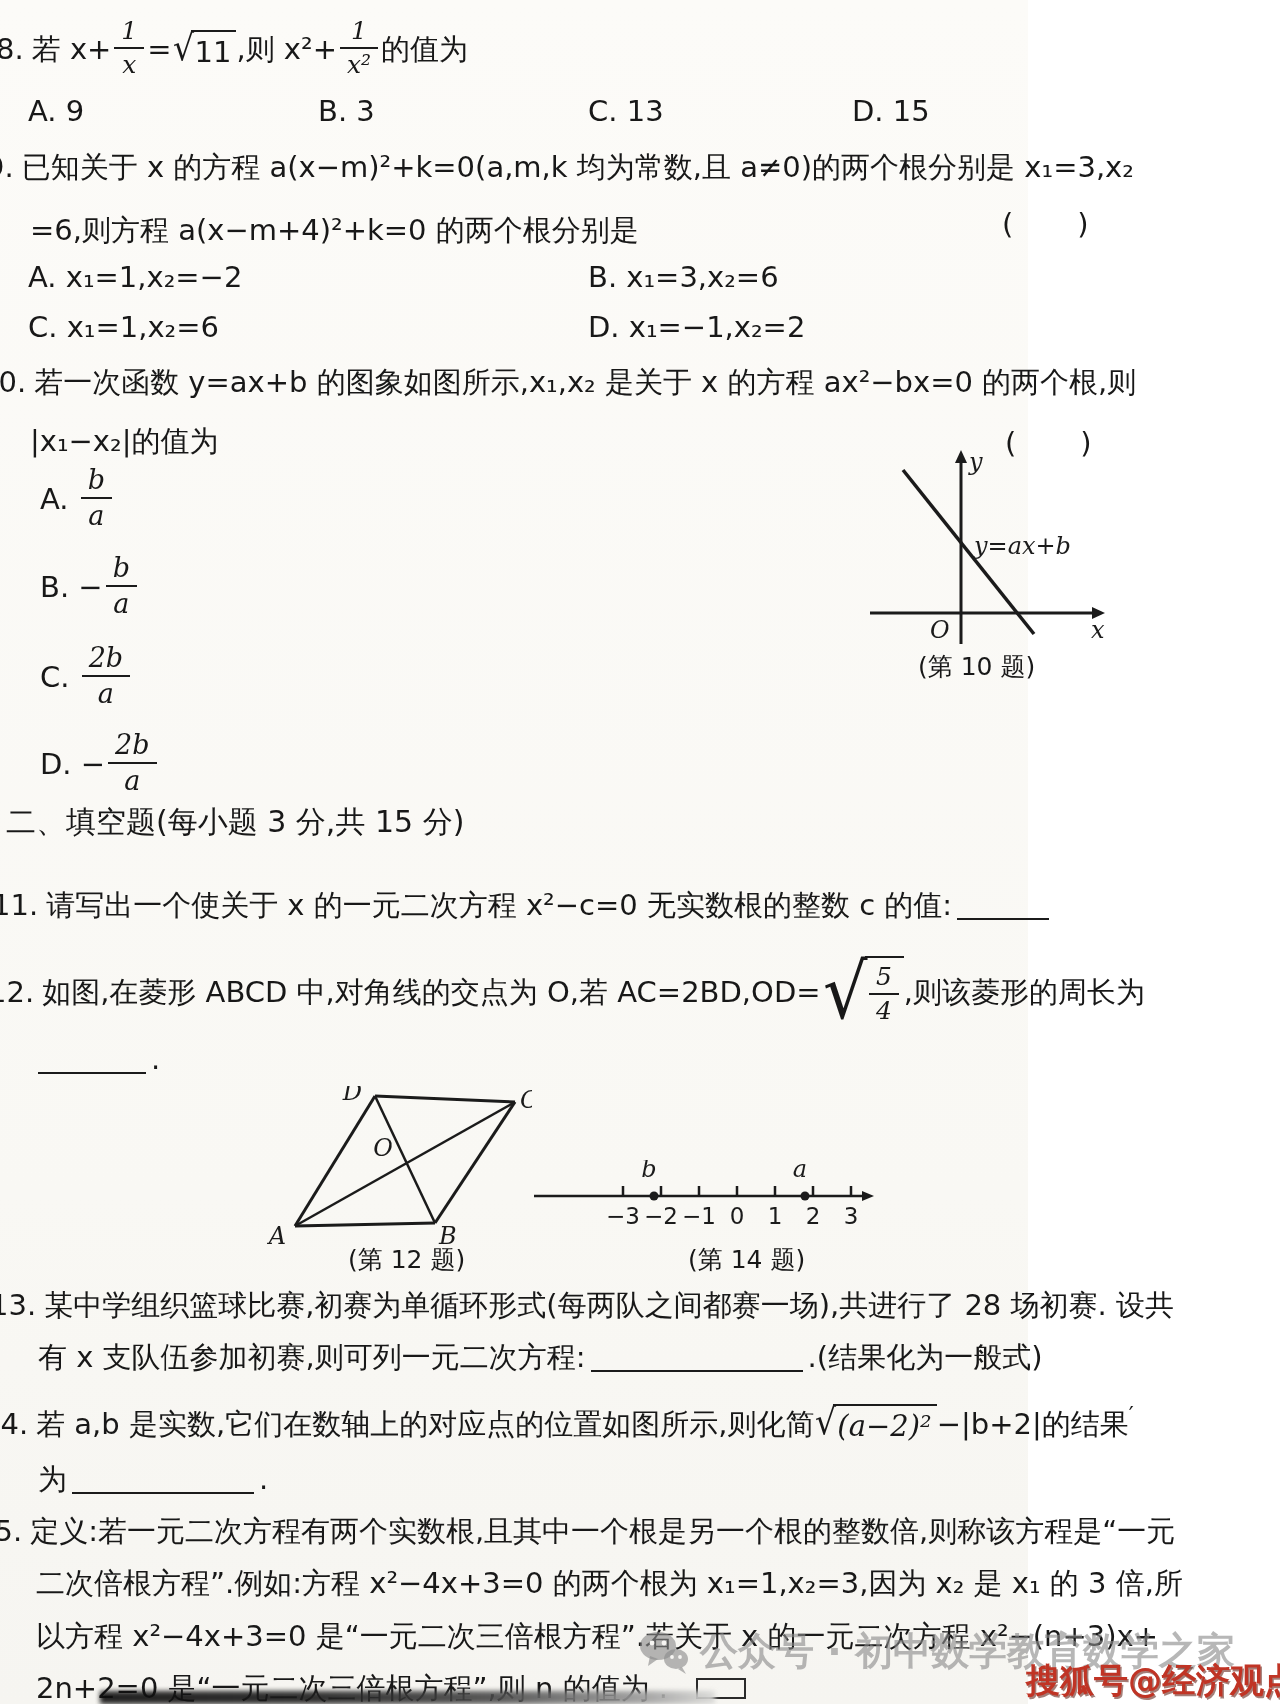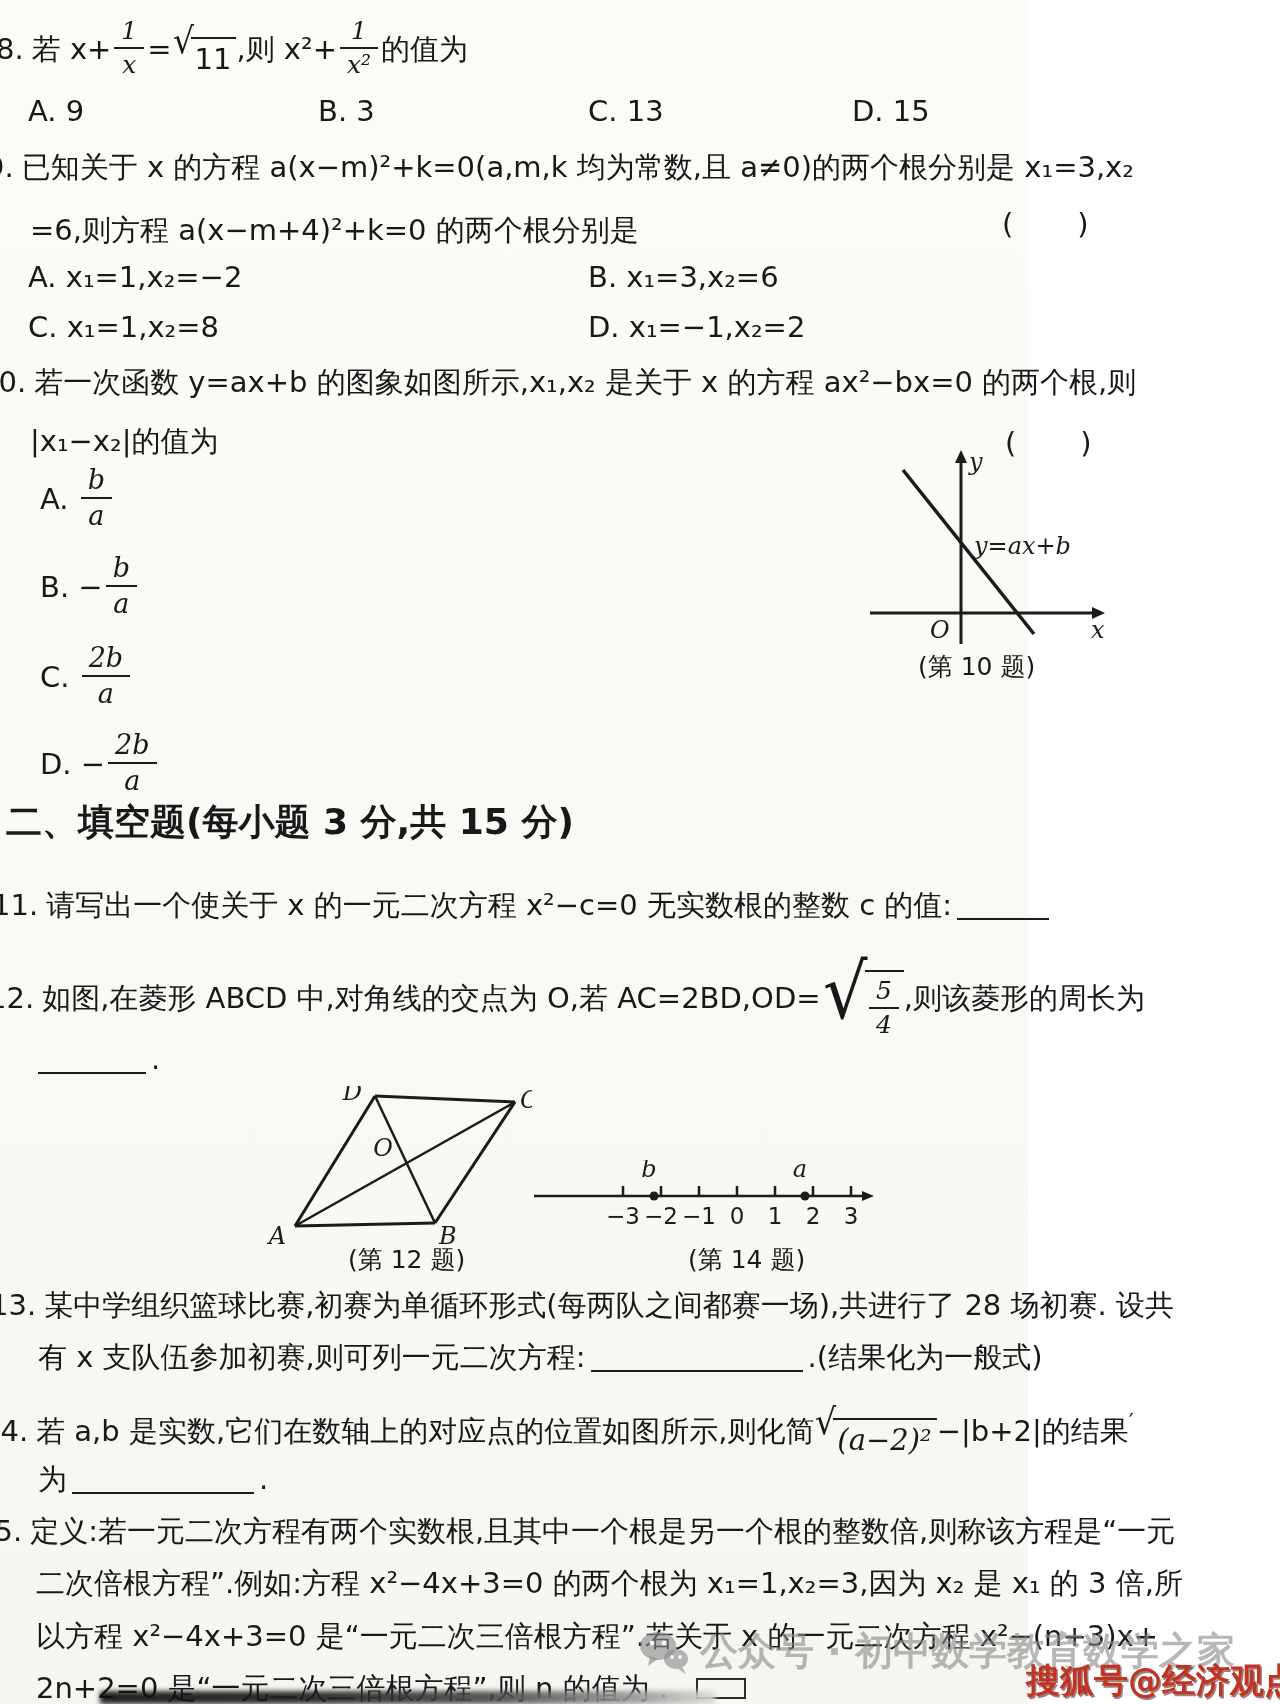--- a/index.html
+++ b/index.html
@@ -10,26 +10,26 @@
   .ln{position:absolute;font-size:29px;line-height:34px;white-space:nowrap;}
   .qn{margin-right:8px;}
   .m{font-family:"DejaVu Serif","Liberation Serif",serif;font-style:italic;text-align:center;}
   .frac{display:inline-block;vertical-align:middle;text-align:center;
         font-size:25px;line-height:1.12;margin:0 3px;transform:translateY(-3px);}
   .frac .fn{display:block;padding:0 7px 2px;border-bottom:2.5px solid #1b1b1b;}
   .frac .fd{display:block;padding:2px 7px 0;}
   .optfrac{font-size:27px;}
   .sqrt{display:inline-flex;align-items:flex-start;vertical-align:middle;transform:translateY(-2px);}
   .sqrt .rs{font-size:36px;line-height:1;margin-right:-4px;transform:scaleX(.92);}
-  .sqrt .rb{border-top:2.5px solid #1b1b1b;padding:3px 5px 0 4px;margin-top:14px;}
+  .sqrt .rb{border-top:2.5px solid #1b1b1b;padding:3px 5px 0 4px;}
   .sqrt.big .rs{font-size:76px;line-height:.95;}
   .sqrt.big .rb{padding-top:5px;}
   .blank{display:inline-block;height:20px;border-bottom:2.5px solid #1b1b1b;
          margin:0 5px;transform:translateY(5px);}
-  .sect{font-weight:700;font-size:36px;}
+  .sect{font-weight:400;font-size:30px;}
   .cap{position:absolute;font-size:25px;white-space:nowrap;}
   .paren{position:absolute;font-size:29px;letter-spacing:2px;}
   .fig{position:absolute;}
   .fig line,.fig polyline{stroke:#1b1b1b;}
   .fig text{fill:#1b1b1b;}
   .figlab{font-family:"DejaVu Serif","Liberation Serif",serif;font-style:italic;font-size:24px;}
   .tick-sup{position:relative;top:-12px;font-size:22px;}
   .ansbox{display:inline-block;width:46px;height:17px;border:2.5px solid #2a2a2a;
           margin-left:28px;vertical-align:-1px;}
   #wm-wechat{position:absolute;left:638px;top:1626px;display:flex;align-items:center;
@@ -57,21 +57,21 @@
   <div class="ln" style="left:588px;top:94px">C. 13</div>
   <div class="ln" style="left:852px;top:94px">D. 15</div>
 
   <div class="ln" style="left:-14px;top:150px">
     <span class="qn">9.</span><span>已知关于 x 的方程 a(x−m)²+k=0(a,m,k 均为常数,且 a≠0)的两个根分别是 x₁=3,x₂</span>
   </div>
   <div class="ln" style="left:30px;top:213px">=6,则方程 a(x−m+4)²+k=0 的两个根分别是</div>
   <div class="paren" style="left:1002px;top:205px">(　　)</div>
   <div class="ln" style="left:28px;top:260px">A. x₁=1,x₂=−2</div>
   <div class="ln" style="left:588px;top:260px">B. x₁=3,x₂=6</div>
-  <div class="ln" style="left:28px;top:310px">C. x₁=1,x₂=8</div>
+  <div class="ln" style="left:28px;top:310px">C. x₁=1,x₂=6</div>
   <div class="ln" style="left:588px;top:310px">D. x₁=−1,x₂=2</div>
 
   <div class="ln" style="left:-20px;top:365px">
     <span class="qn">10.</span><span>若一次函数 y=ax+b 的图象如图所示,x₁,x₂ 是关于 x 的方程 ax²−bx=0 的两个根,则</span>
   </div>
   <div class="ln" style="left:30px;top:424px">|x₁−x₂|的值为</div>
   <div class="paren" style="left:1005px;top:424px">(　　)</div>
 
   <div class="ln" style="left:40px;top:468px">
     <span>A.</span>

